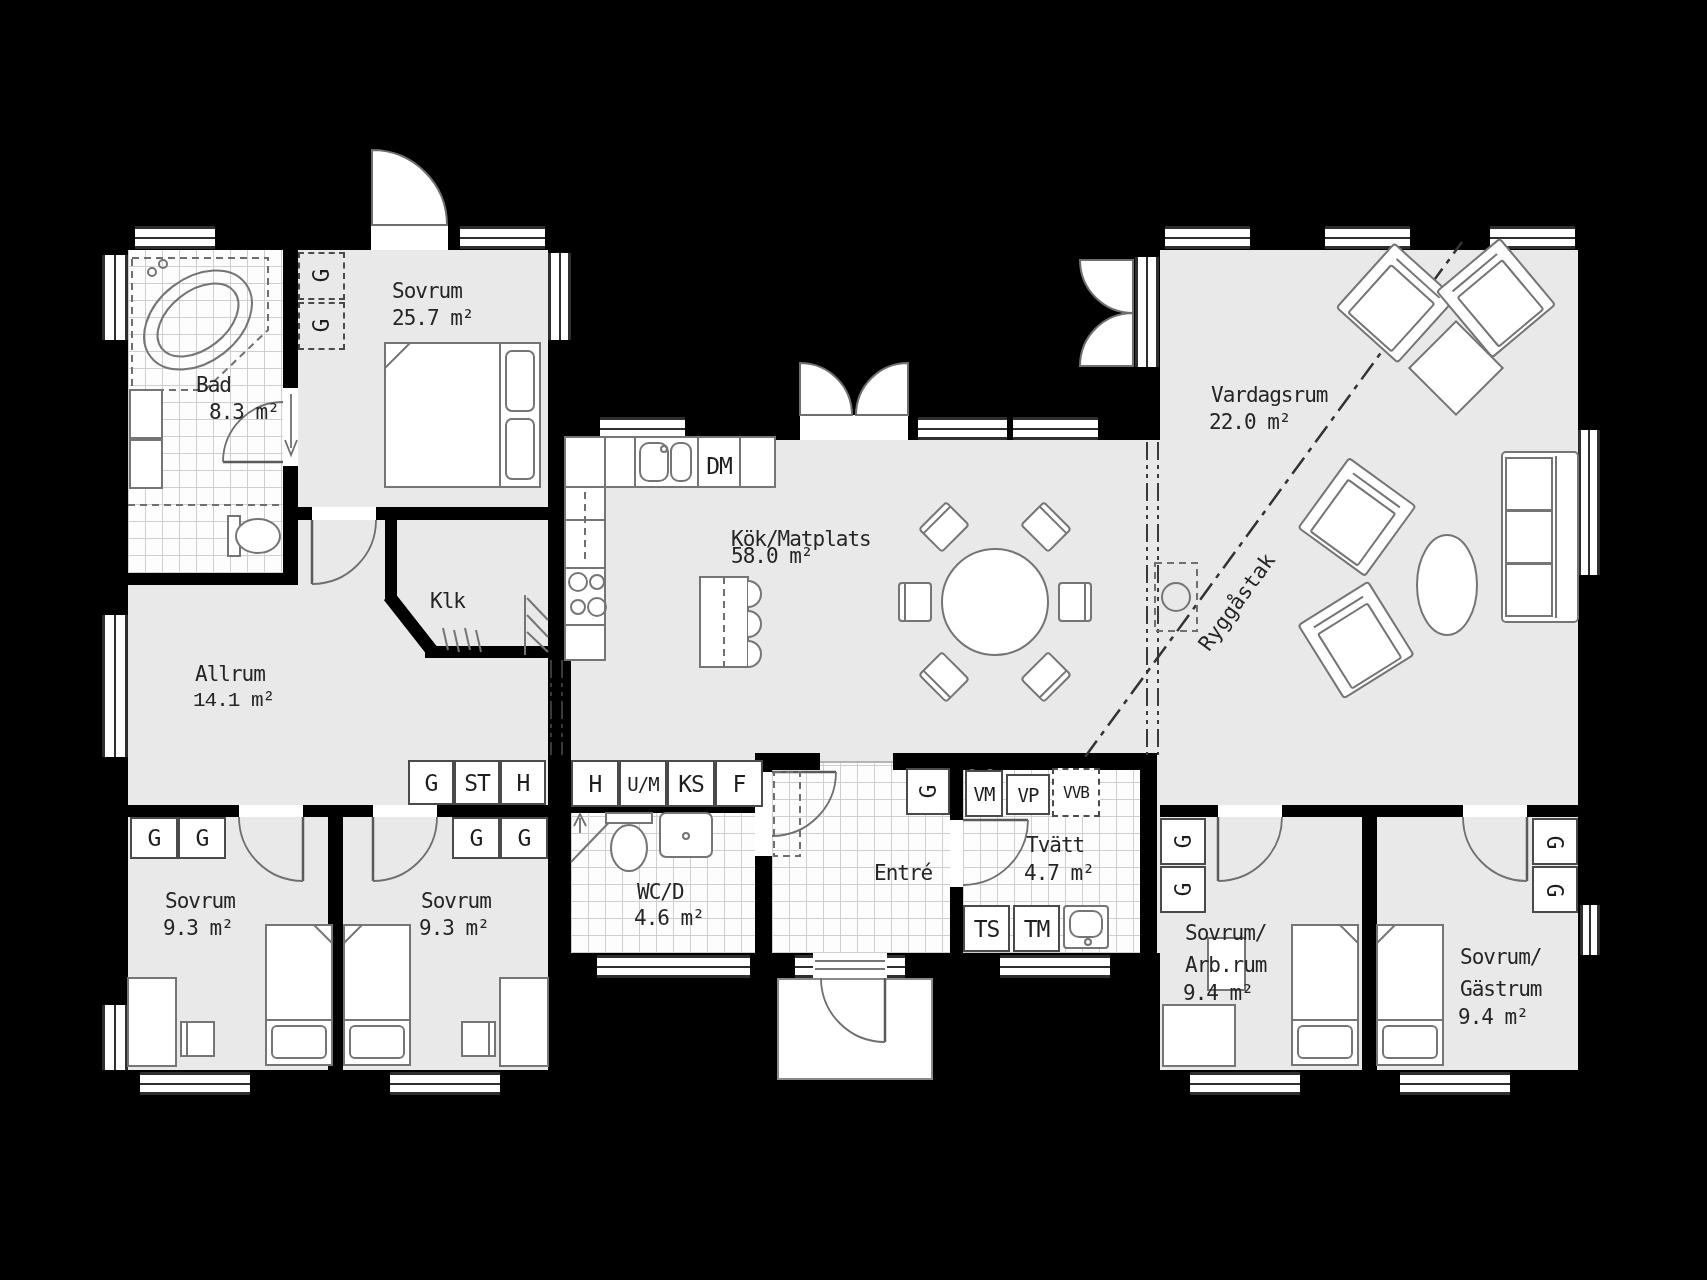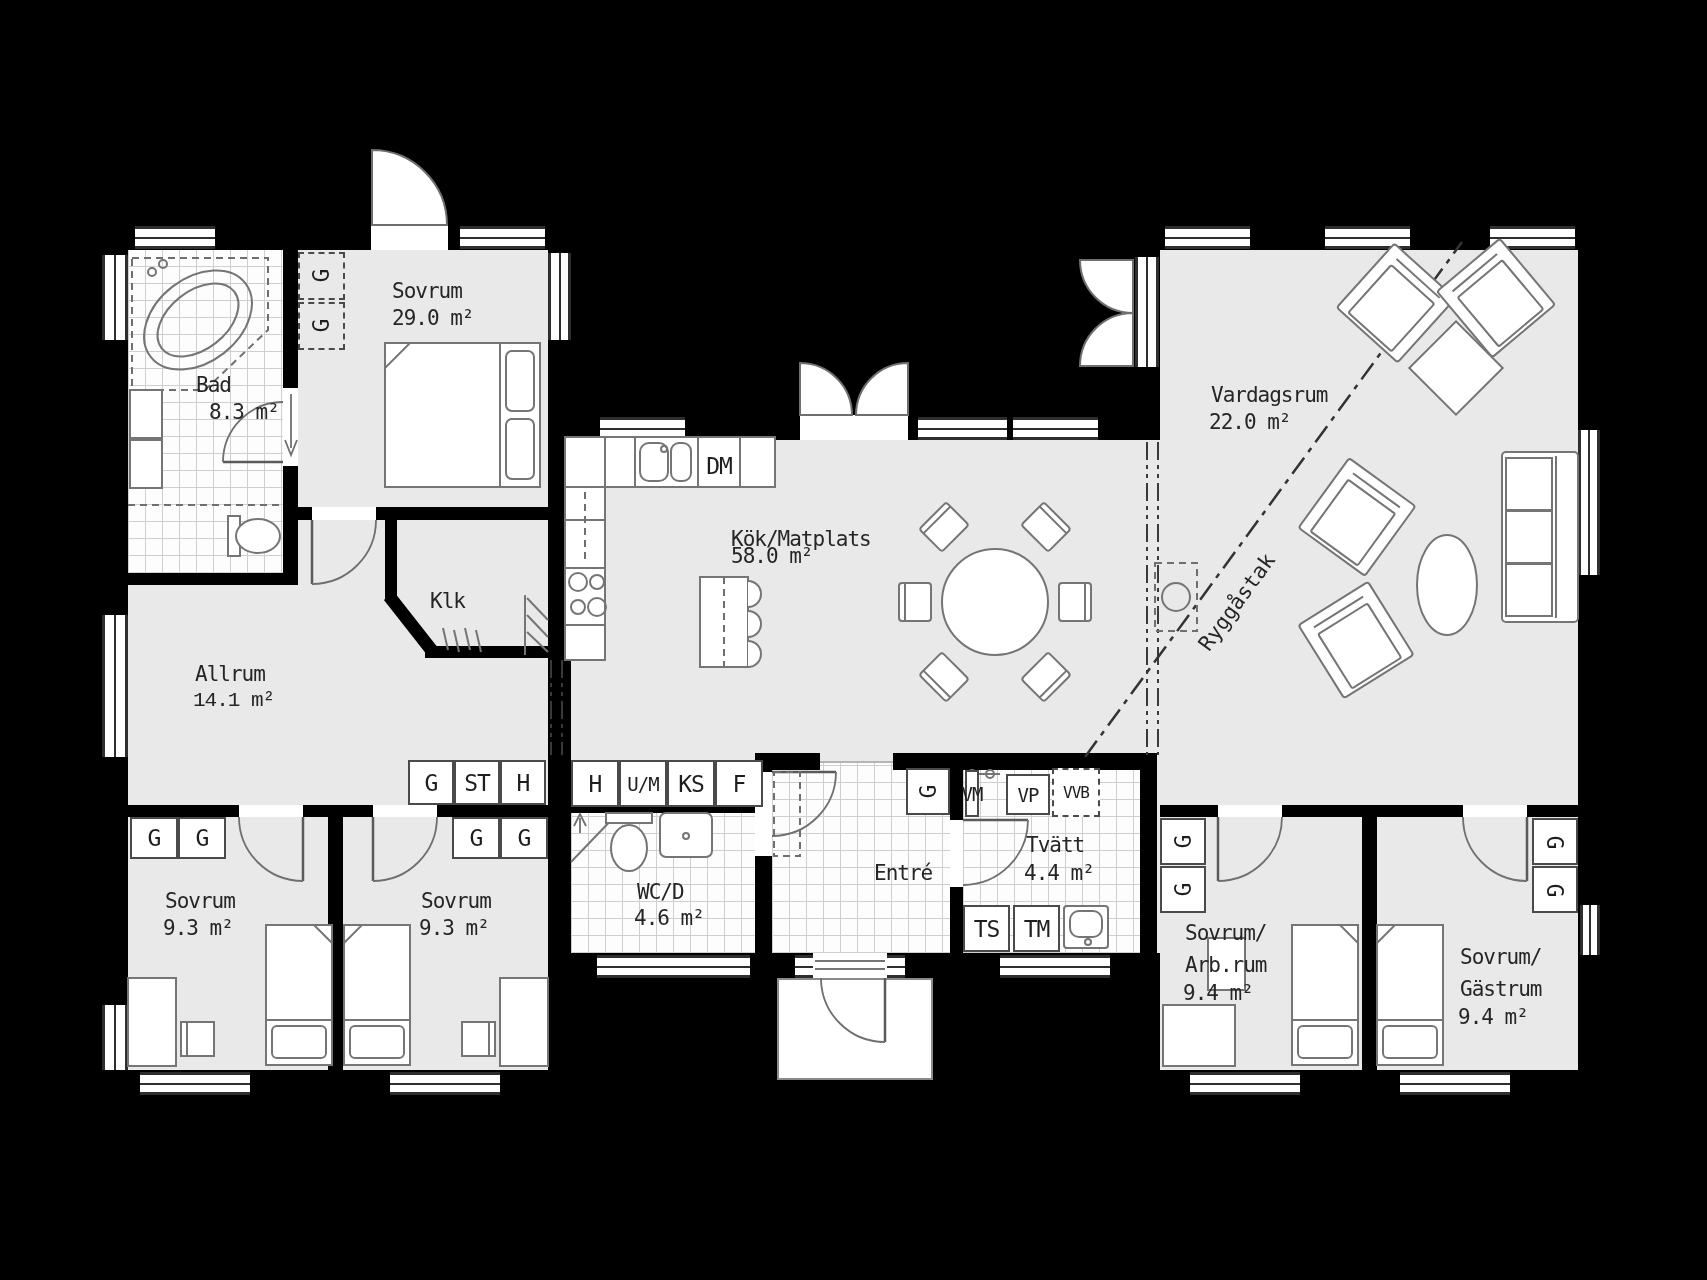--- a/index.html
+++ b/index.html
@@ -410,21 +410,21 @@
       <span>G</span>
     </div>
   <div class="cab" style="left:500px;top:817px;width:48px;height:42px;">
       <span>G</span>
     </div>
 
   <div class="cab" style="left:906px;top:768px;width:44px;height:47px;">
       <span class="rotl">G</span>
     </div>
 
-  <div class="cab" style="left:965px;top:770px;width:14px;height:47px;">
+  <div class="cab" style="left:965px;top:770px;width:38px;height:47px;">
       <span class="sm">VM</span>
     </div>
   <div class="cab" style="left:1006px;top:774px;width:44px;height:41px;">
       <span class="sm">VP</span>
     </div>
   <div class="cab dashed" style="left:1052px;top:768px;width:48px;height:49px;background:#fff;">
       <span class="xs">VVB</span>
     </div>
   <div class="cab" style="left:963px;top:905px;width:47px;height:47px;">
       <span>TS</span>
@@ -443,21 +443,21 @@
       <span class="rotr">G</span>
     </div>
   <div class="cab" style="left:1532px;top:866px;width:46px;height:47px;">
       <span class="rotr">G</span>
     </div>
 
   <div class="lbl" style="left:196px;top:372px;">Bad</div>
   <div class="lbl" style="left:209px;top:399px;">8.3 m²</div>
 
   <div class="lbl" style="left:392px;top:278px;">Sovrum</div>
-  <div class="lbl" style="left:392px;top:305px;">29.0 m²</div>
+  <div class="lbl" style="left:392px;top:305px;">25.7 m²</div>
 
   <div class="lbl" style="left:430px;top:588px;">Klk</div>
 
   <div class="lbl" style="left:195px;top:661px;">Allrum</div>
   <div class="lbl" style="left:193px;top:688px;font-family:Liberation Mono, monospace;">14.1 m²</div>
 
   <div class="lbl" style="left:165px;top:888px;">Sovrum</div>
   <div class="lbl" style="left:163px;top:915px;">9.3 m²</div>
 
   <div class="lbl" style="left:421px;top:888px;">Sovrum</div>
@@ -465,21 +465,21 @@
 
   <div class="lbl" style="left:637px;top:879px;">WC/D</div>
   <div class="lbl" style="left:634px;top:905px;">4.6 m²</div>
 
   <div class="lbl" style="left:731px;top:526px;text-align:center;">Kök/Matplats</div>
   <div class="lbl" style="left:731px;top:543px;">58.0 m²</div>
 
   <div class="lbl" style="left:874px;top:860px;">Entré</div>
 
   <div class="lbl" style="left:1026px;top:832px;">Tvätt</div>
-  <div class="lbl" style="left:1024px;top:860px;">4.4 m²</div>
+  <div class="lbl" style="left:1024px;top:860px;">4.7 m²</div>
 
   <div class="lbl" style="left:1211px;top:382px;">Vardagsrum</div>
   <div class="lbl" style="left:1209px;top:409px;">22.0 m²</div>
 
   <div class="lbl" style="left:1185px;top:920px;">Sovrum/</div>
   <div class="lbl" style="left:1185px;top:952px;">Arb.rum</div>
   <div class="lbl" style="left:1183px;top:980px;">9.4 m²</div>
 
   <div class="lbl" style="left:1460px;top:944px;">Sovrum/</div>
   <div class="lbl" style="left:1460px;top:976px;">Gästrum</div>

